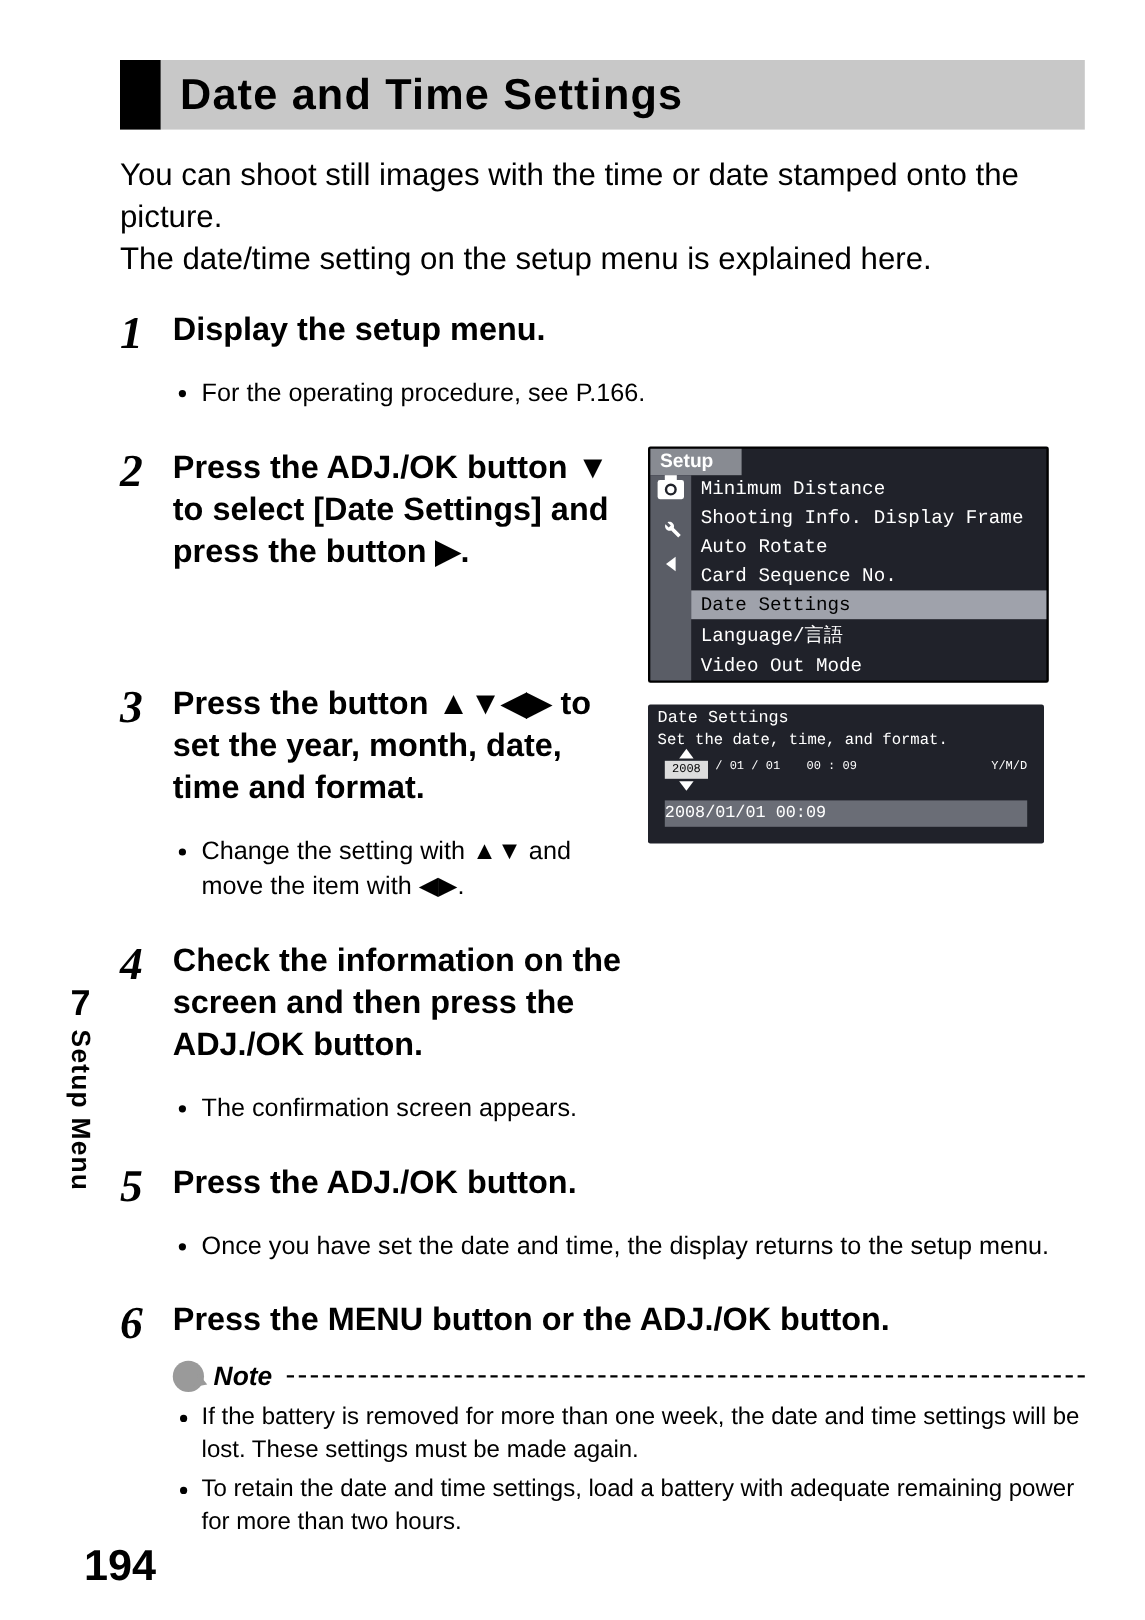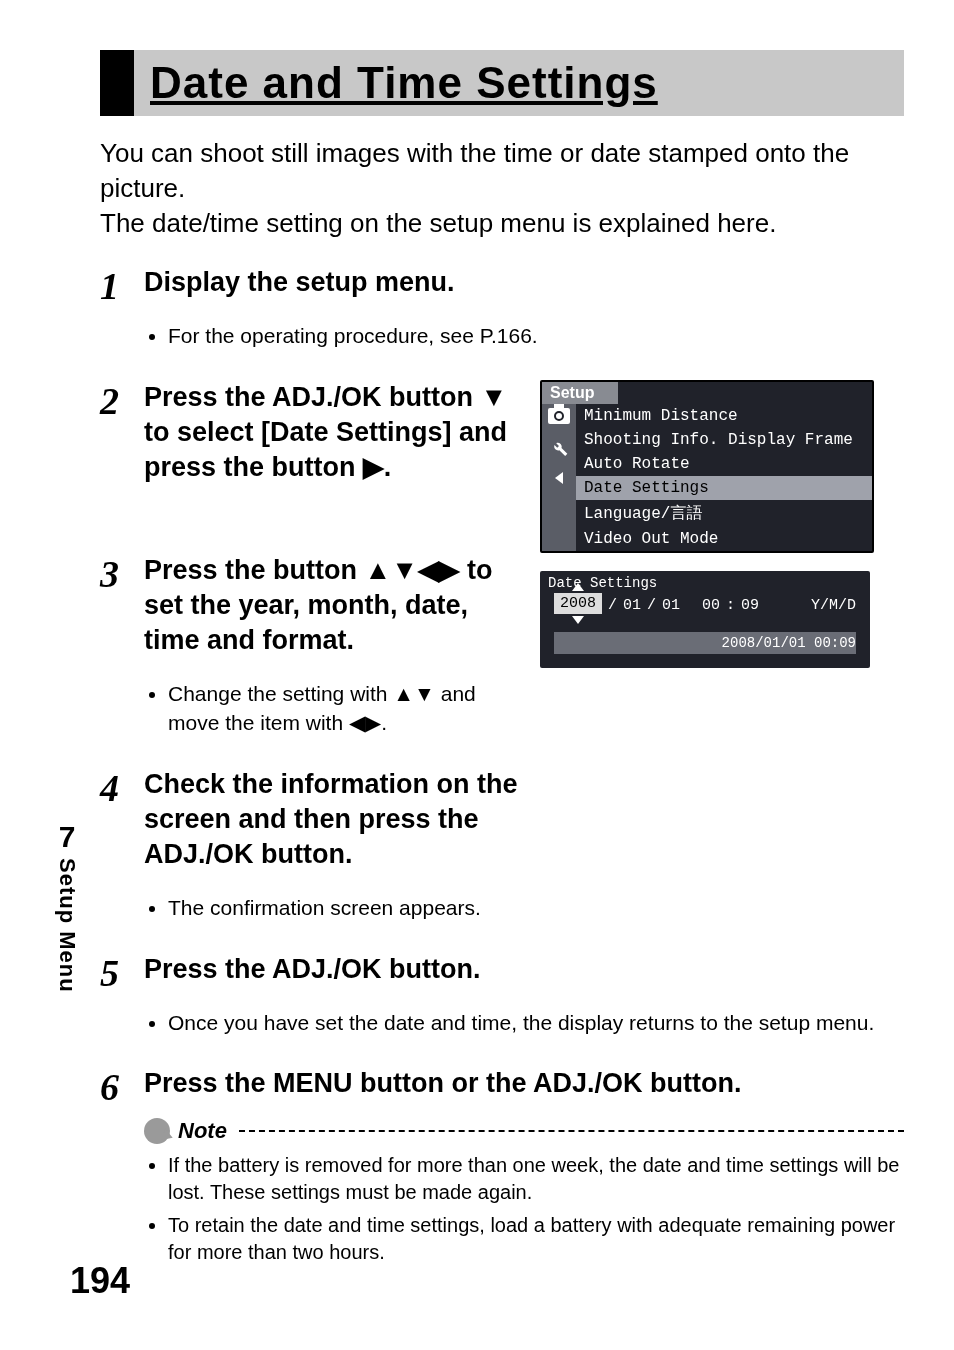--- a/index.html
+++ b/index.html
@@ -31,44 +31,43 @@
   .side-tab .label {
     writing-mode: vertical-rl;
     font-weight: bold;
     font-size: 22px;
     margin-top: 4px;
     letter-spacing: 1px;
   }
   .page-number {
     position: absolute;
     left: 70px;
-    bottom: 48px;
+    bottom: 24px;
     font-weight: bold;
     font-size: 36px;
   }
   .header-bar {
     display: flex;
     align-items: stretch;
     margin-bottom: 20px;
   }
   .header-bar .black-sq {
     width: 34px;
     background: #000;
   }
   .header-bar .grey-bar {
     flex: 1;
     background: #c8c8c8;
     padding: 8px 16px;
   }
   .header-bar .title {
     font-weight: 900;
-    font-size: 44px;
+    font-size: 36px;
     letter-spacing: 1px;
     font-family: Arial Black, Arial, sans-serif;
-    text-decoration: underline;
   }
   .intro {
     font-size: 26px;
     line-height: 1.35;
     margin: 10px 0 24px 0;
   }
   .step {
     display: flex;
     align-items: flex-start;
     margin-bottom: 8px;
@@ -167,24 +166,24 @@
   }
   .date-shot .hdr {
     padding: 4px 8px 2px 8px;
   }
   .date-shot .sub {
     padding: 0 8px 10px 8px;
     font-size: 13px;
   }
   .date-shot .input-row {
     display: flex;
-    align-items: flex-end;
+    align-items: flex-start;
     gap: 6px;
     padding: 0 14px;
-    font-size: 15px;
+    font-size: 10px;
   }
   .date-shot .year-box {
     background: #ddd;
     color: #000;
     padding: 2px 6px;
     position: relative;
   }
   .date-shot .tri-up, .date-shot .tri-down {
     position: absolute;
     left: 50%;
@@ -192,21 +191,21 @@
     width: 0; height: 0;
     border-left: 6px solid transparent;
     border-right: 6px solid transparent;
   }
   .date-shot .tri-up { top: -10px; border-bottom: 8px solid #fff; }
   .date-shot .tri-down { bottom: -10px; border-top: 8px solid #fff; }
   .date-shot .preview {
     margin: 18px 14px 8px 14px;
     background: #6a6d76;
     color: #fff;
-    text-align: right;
+    text-align: left;
     padding: 3px 0;
     font-size: 14px;
   }
   .date-shot .bottom {
     display: flex;
     justify-content: space-between;
     padding: 4px 14px 2px 14px;
     font-size: 13px;
   }
   .date-shot .key {
@@ -333,20 +332,21 @@
               <svg viewBox="0 0 24 24">
                   <path fill="#fff" d="M22 19l-7-7c.6-1.6.2-3.5-1.1-4.8-1.4-1.4-3.5-1.7-5.2-1l3.3 3.3-2.1 2.1L6.6 8.3c-.7 1.7-.4 3.8 1 5.2 1.3 1.3 3.2 1.7 4.8 1.1l7 7 2.6-2.6z"></path>
                 </svg>
             </div>
             <span class="tri-left-white"></span>
           </div>
           <div class="items">
             <div>Minimum Distance</div>
             <div>Shooting Info. Display Frame</div>
             <div>Auto Rotate</div>
+            <div>Card Sequence No.</div>
             <div class="selected">Date Settings</div>
             <div>Language/言語</div>
             <div>Video Out Mode</div>
           </div>
         </div>
       </div>
     </div>
   </div>
 
   <div class="row-with-img">
@@ -371,20 +371,21 @@
           <div class="step-title">Check the information on the screen and then press the ADJ./OK button.</div>
           <ul class="step-sub">
             <li>The confirmation screen appears.</li>
           </ul>
         </div>
       </div>
     </div>
     <div class="img-col">
       <div class="date-shot">
         <div class="hdr">Date Settings</div>
+        <div class="sub">Set the date, time, and format.</div>
         <div class="input-row">
           <span class="year-box">
             <span class="tri-up"></span>
             <span>2008</span>
             <span class="tri-down"></span>
           </span>
           <span>/</span>
           <span>01</span>
           <span>/</span>
           <span>01</span>

